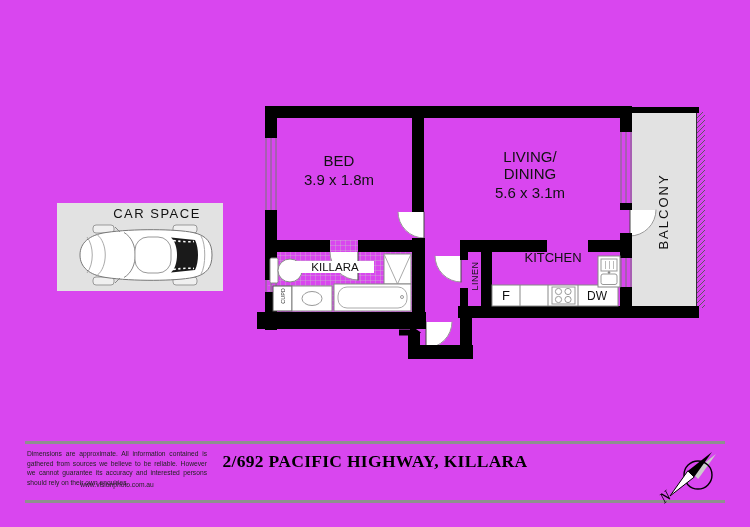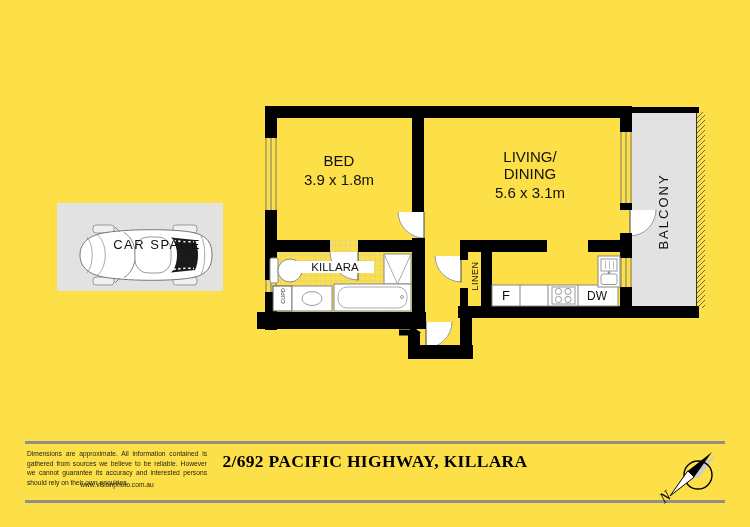--- a/index.html
+++ b/index.html
@@ -1,16 +1,16 @@
 <!DOCTYPE html>
 <html><head>
 <meta charset="utf-8">
 <style>
   html,body{margin:0;padding:0;background:#fff;}
-  #page{position:relative;width:750px;height:527px;background:#fde047;overflow:hidden;
+  #page{position:relative;width:750px;height:527px;background:#d946ef;overflow:hidden;
         font-family:"Liberation Sans",sans-serif;}
   .lbl{position:absolute;color:#111;text-align:center;white-space:nowrap;}
   .rot{transform:rotate(-90deg);transform-origin:center center;}
   svg{display:block;}
   .rule{position:absolute;height:3px;background:#8f8f8f;}
   #disclaimer{position:absolute;left:27px;top:449px;width:180px;font-size:6.7px;
               line-height:9.6px;color:#222;text-align:justify;}
   #website{position:absolute;left:27px;top:481px;width:180px;font-size:6.7px;
            color:#222;text-align:center;}
   #address{position:absolute;left:175px;top:451px;width:400px;text-align:center;
@@ -168,28 +168,29 @@
     </g>
   </svg>
 
   <div class="lbl" style="left:279px;top:152px;width:120px;font-size:15px;">BED</div>
   <div class="lbl" style="left:279px;top:171px;width:120px;font-size:15px;">3.9 x 1.8m</div>
 
   <div class="lbl" style="left:455px;top:148px;width:150px;font-size:15px;">LIVING/</div>
   <div class="lbl" style="left:455px;top:165px;width:150px;font-size:15px;">DINING</div>
   <div class="lbl" style="left:455px;top:184px;width:150px;font-size:15px;">5.6 x 3.1m</div>
 
+  <div class="lbl" style="left:494px;top:250px;width:118px;font-size:13px;">KITCHEN</div>
   <div class="lbl" style="left:492px;top:288px;width:28px;font-size:13px;">F</div>
   <div class="lbl" style="left:578px;top:289px;width:38px;font-size:12px;">DW</div>
 
   <div class="lbl ensuite-tag" style="left:296px;top:261px;width:74px;font-size:11.5px;">KILLARA</div>
   <div class="lbl rot" style="left:268px;top:293px;width:29px;font-size:5.5px;color:#333;">CUPD</div>
   <div class="lbl rot" style="left:448px;top:271px;width:54px;font-size:9px;letter-spacing:.5px;">LINEN</div>
   <div class="lbl rot" style="left:617px;top:204px;width:92px;font-size:13px;letter-spacing:2px;">BALCONY</div>
-  <div class="lbl" style="left:74px;top:206px;width:166px;font-size:13px;letter-spacing:1.5px;margin-top:31px;">CAR SPACE</div>
+  <div class="lbl" style="left:74px;top:206px;width:166px;font-size:13px;letter-spacing:1.5px;">CAR SPACE</div>
 
   <div class="rule" style="left:25px;top:441px;width:700px;"></div>
   <div class="rule" style="left:25px;top:500px;width:700px;"></div>
 
   <div id="disclaimer">Dimensions are approximate. All information contained is gathered from sources we believe to be reliable. However we cannot guarantee its accuracy and interested persons should rely on their own enquiries.</div>
   <div id="website">www.visionphoto.com.au</div>
   <div id="address">2/692 PACIFIC HIGHWAY, KILLARA</div>
 
   <svg width="78" height="62" style="position:absolute;left:652px;top:444px" xmlns="http://www.w3.org/2000/svg">
     <polygon points="64,10 46.2,35.1 39.8,28.9" fill="#ccc"></polygon>

